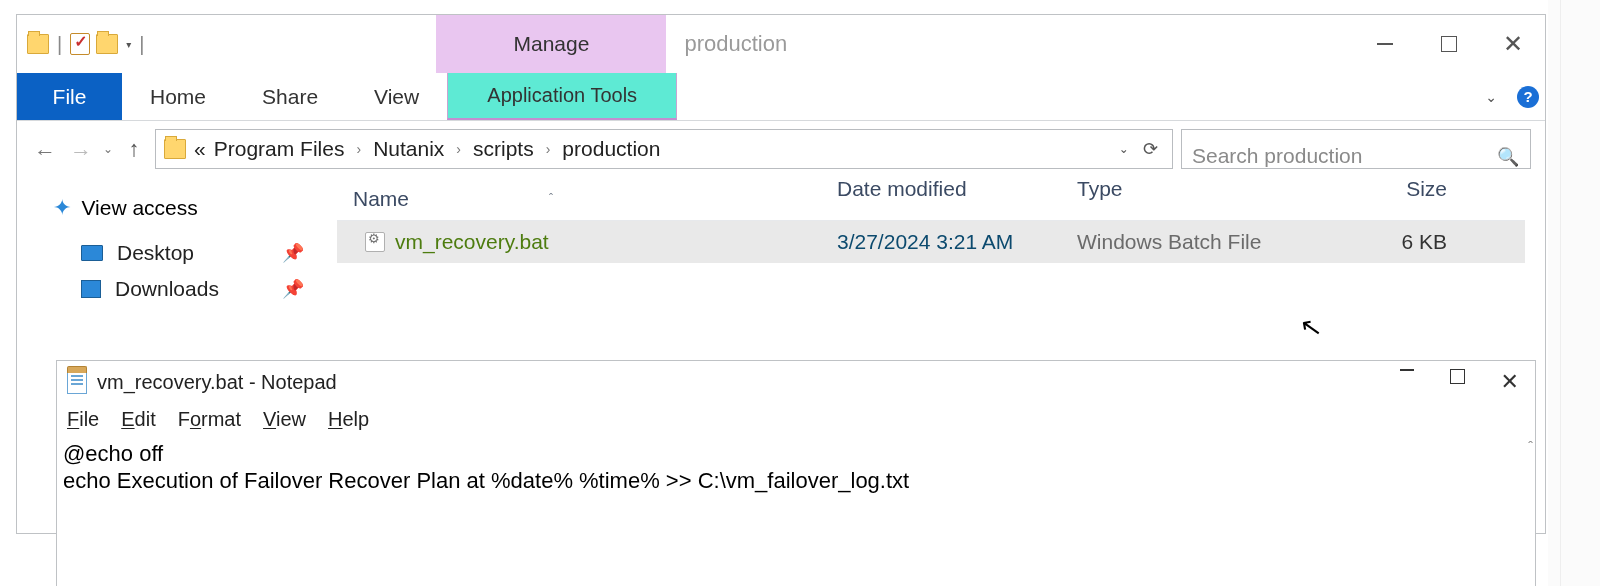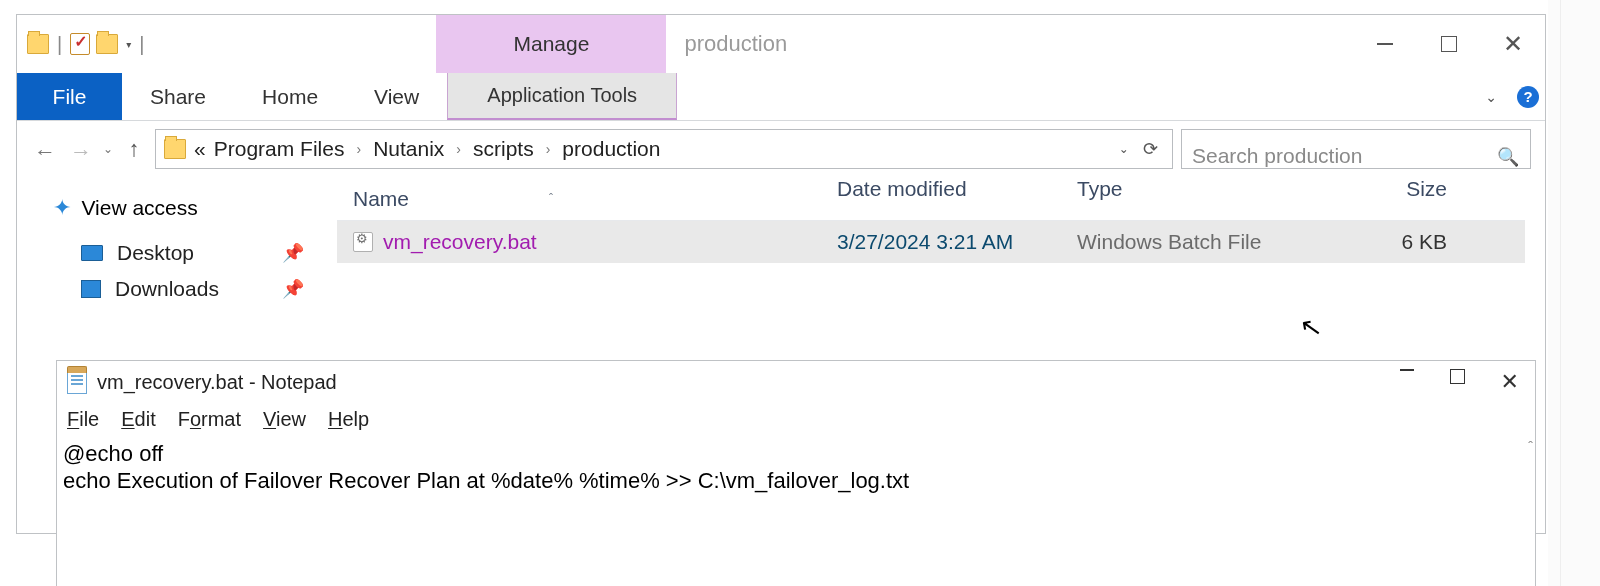--- a/index.html
+++ b/index.html
@@ -74,21 +74,21 @@
   font-size:21px;
   color:#333;
 }
 .ribbon .ctx-tab2 {
   width: 230px;
   display:flex; align-items:center; justify-content:center;
   border-left:1px solid #c9a4d2;
   border-right:1px solid #c9a4d2;
   border-bottom: 2px solid #c28ed0;
   color:#333; font-size:20px;
-  background:#e5e5e5;
+  background:#5eead4;
 }
 .ribbon .spacer { flex:1; }
 .ribbon .caret { width:40px; display:flex; align-items:center; justify-content:center; color:#555; font-size:14px;}
 .ribbon .help { width:34px; display:flex; align-items:center; justify-content:center; }
 .ribbon .help-circle { width:22px; height:22px; border-radius:50%; background:#1a6fd6; color:#fff; font-size:15px; display:flex; align-items:center; justify-content:center; font-weight:bold;}
 
 
 .navrow {
   height: 56px;
   display:flex; align-items:center;
@@ -162,21 +162,21 @@
 .col-date { width: 240px; }
 .col-type { width: 240px; }
 .col-size { width: 140px; text-align:right; padding-right:10px;}
 
 .filerow {
   height: 42px;
   display:flex; align-items:center;
   background:#e9e9e9;
   font-size:21px;
 }
-.filerow .fname { width:500px; padding-left:16px; display:flex; align-items:center; gap:10px; color:#a21caf;}
+.filerow .fname { width:500px; padding-left:28px; display:flex; align-items:center; gap:10px; color:#4d7c0f;}
 .filerow .ficon { width:20px; height:20px; background:#fff; border:1px solid #b0b0b0; border-radius:2px; position:relative;}
 .filerow .ficon::after{content:"⚙"; position:absolute; left:2px; top:-2px; font-size:13px; color:#707070;}
 .filerow .fdate { width:240px; color:#0c4a6e;}
 .filerow .ftype { width:240px; color:#6b6b6b;}
 .filerow .fsize { width:140px; text-align:right; padding-right:10px; color:#333;}
 
 
 .cursor {
   position:absolute;
   left: 1300px; top: 312px;
@@ -256,22 +256,22 @@
     <div class="wintitle">production</div>
     <div class="win-controls">
       <div class="min"></div>
       <div class="max"></div>
       <div class="close">✕</div>
     </div>
   </div>
 
   <div class="ribbon">
     <div class="file-tab">File</div>
+    <div class="tab">Home</div>
     <div class="tab">Share</div>
-    <div class="tab">Home</div>
     <div class="tab">View</div>
     <div class="ctx-tab2">Application Tools</div>
     <div class="spacer"></div>
     <div class="caret">⌄</div>
     <div class="help">
         <div class="help-circle">?</div>
       </div>
   </div>
 
   <div class="navrow">

